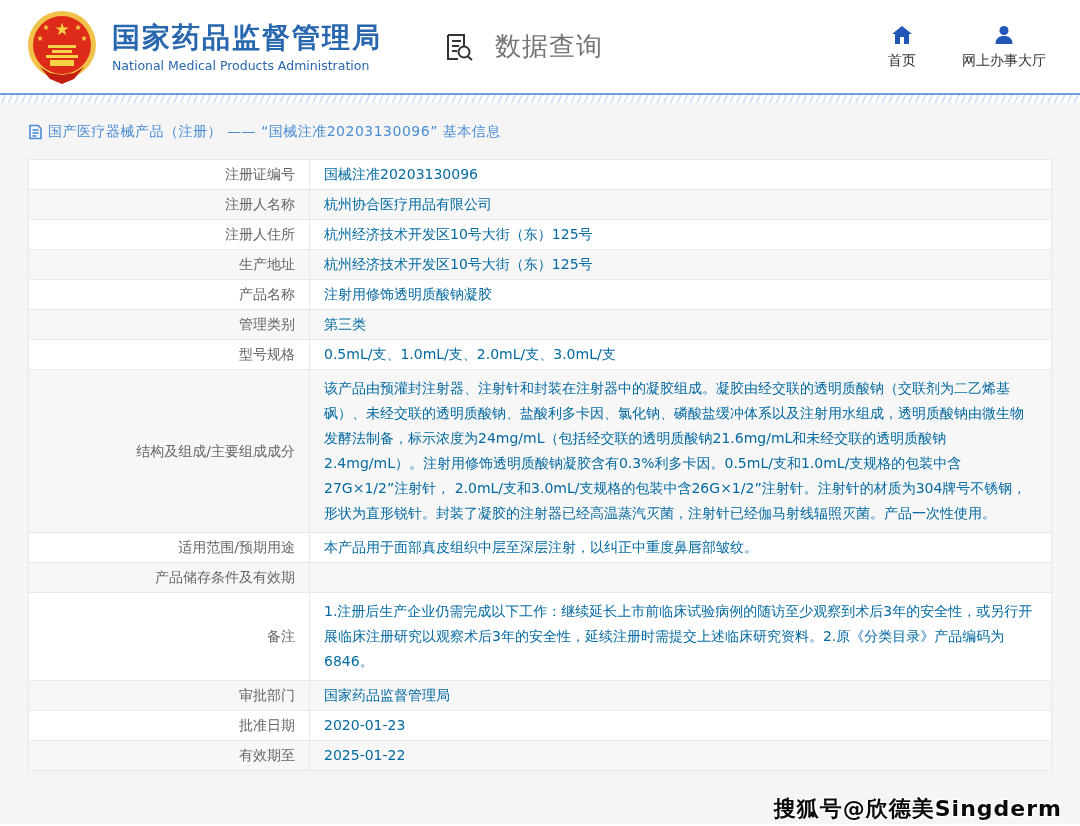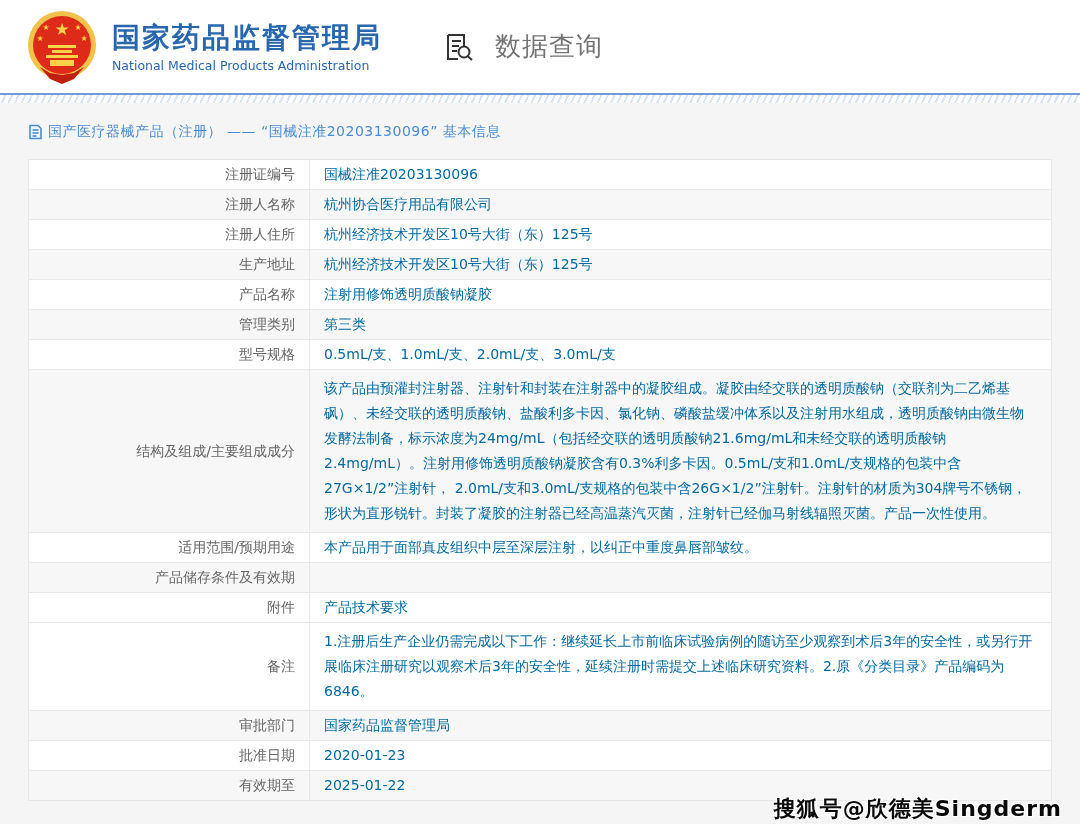--- a/index.html
+++ b/index.html
@@ -78,20 +78,35 @@
         <path d="M4 3 v24 h10"></path>
         <line x1="8" y1="9" x2="17" y2="9"></line>
         <line x1="8" y1="14" x2="15" y2="14"></line>
         <line x1="8" y1="19" x2="13" y2="19"></line>
         <circle cx="20" cy="20" r="5.5"></circle>
         <line x1="24" y1="24.5" x2="28" y2="28"></line>
       </svg>
       <span class="dq-label">数据查询</span>
     </div>
 
+    <nav class="header-nav">
+      <a class="nav-item">
+        <svg viewBox="0 0 22 22">
+          <path d="M11 2 L21 10 L18 10 L18 20 L13 20 L13 13 L9 13 L9 20 L4 20 L4 10 L1 10 Z" fill="#2257b8"></path>
+        </svg>
+        <span class="nav-label">首页</span>
+      </a>
+      <a class="nav-item">
+        <svg viewBox="0 0 22 22">
+          <circle cx="11" cy="6.5" r="4.5" fill="#2257b8"></circle>
+          <path d="M2.5 20 C2.5 14.5 6 12 11 12 C16 12 19.5 14.5 19.5 20 Z" fill="#2257b8"></path>
+        </svg>
+        <span class="nav-label">网上办事大厅</span>
+      </a>
+    </nav>
   </header>
 
   <div class="divider"></div>
 
   <main class="main">
     <div class="breadcrumb">
       <svg viewBox="0 0 15 16" fill="none" stroke="#4a8bd4" stroke-width="1.6">
         <path d="M2 1.5 h8 l3 3 v10 h-11 z"></path>
         <line x1="4.5" y1="6" x2="10.5" y2="6"></line>
         <line x1="4.5" y1="9" x2="10.5" y2="9"></line>
@@ -165,27 +180,20 @@
     </td>
     <td class="cell-value">本产品用于面部真皮组织中层至深层注射，以纠正中重度鼻唇部皱纹。</td>
   </tr>
           <tr class="alt">
     <td class="cell-label">
       
       <span class="label-text">产品储存条件及有效期</span>
     </td>
     <td class="cell-value"></td>
   </tr>
-          <tr>
-    <td class="cell-label">
-      
-      <span class="label-text">附件</span>
-    </td>
-    <td class="cell-value">产品技术要求</td>
-  </tr>
           <tr class="long">
     <td class="cell-label">
       
       <span class="label-text">备注</span>
     </td>
     <td class="cell-value">1.注册后生产企业仍需完成以下工作：继续延长上市前临床试验病例的随访至少观察到术后3年的安全性，或另行开展临床注册研究以观察术后3年的安全性，延续注册时需提交上述临床研究资料。2.原《分类目录》产品编码为6846。</td>
   </tr>
           <tr class="alt">
     <td class="cell-label">
       

